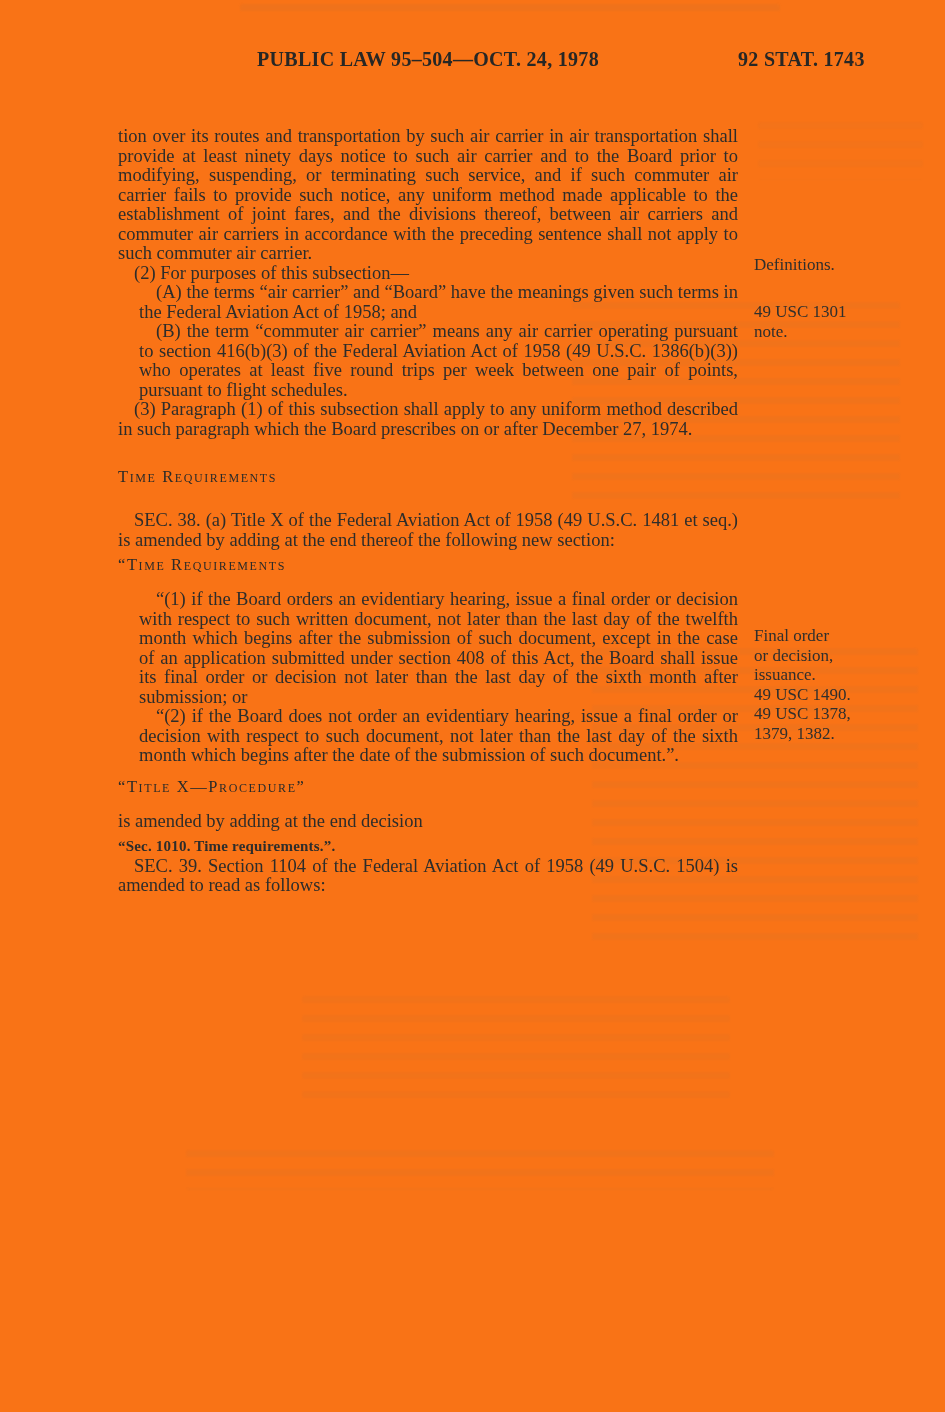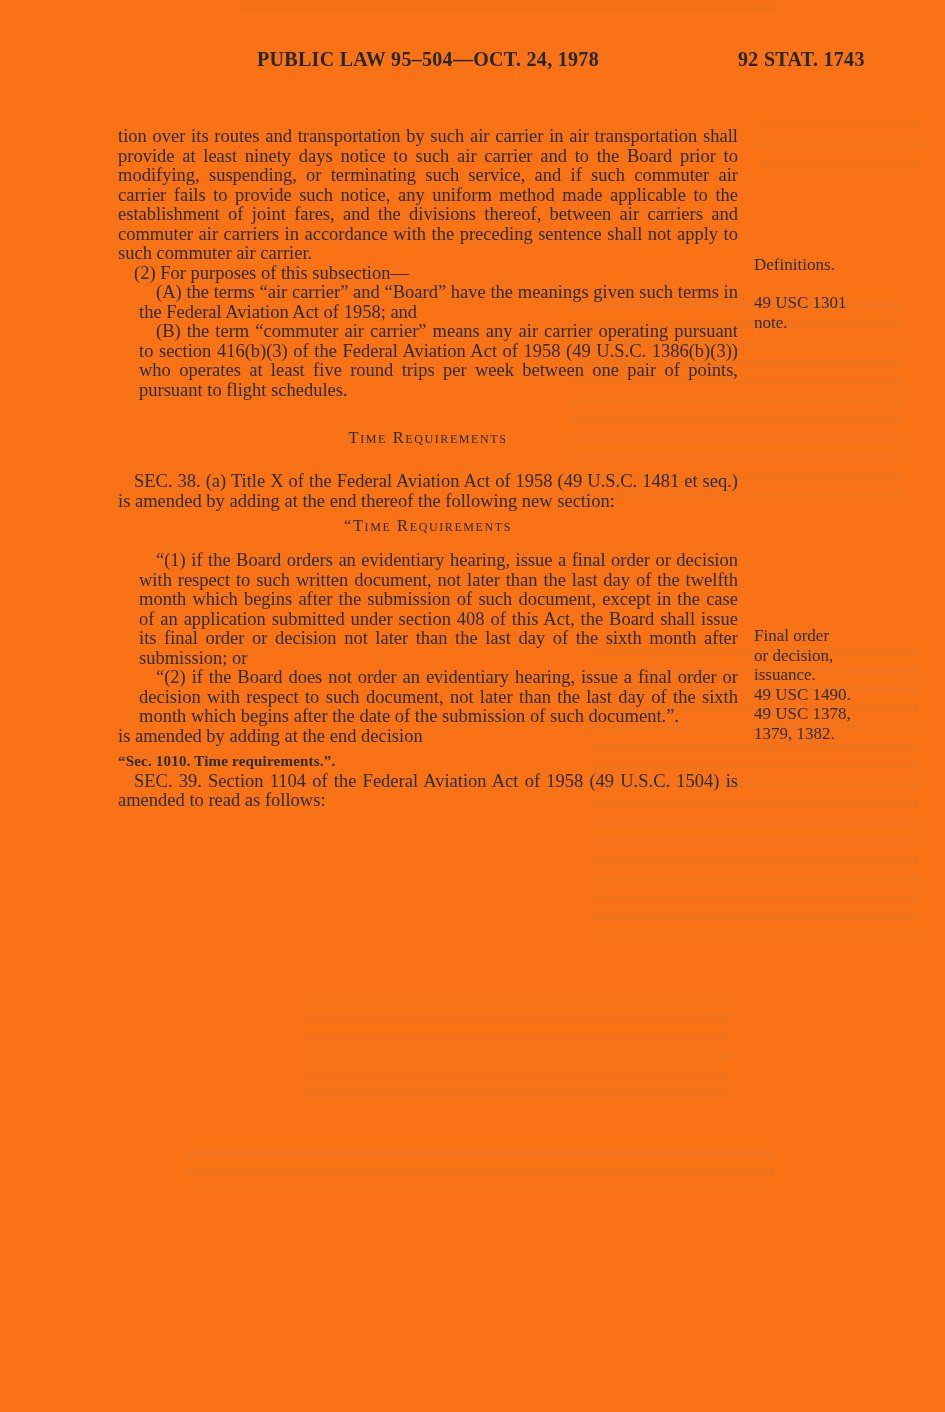--- a/index.html
+++ b/index.html
@@ -46,21 +46,21 @@
   }
   .text-column p { margin: 0; }
 
   .p.cont  { text-indent: 0; }
   .p.flush { text-indent: 0; }
   .p.l1    { text-indent: 16px; }
   .p.l2    { padding-left: 21px; text-indent: 17px; }
 
   .heading {
     margin: 0;
-    text-align: center;
+    text-align: left;
     font-variant: small-caps;
     font-weight: normal;
     font-size: 16.5px;
     line-height: 20px;
     letter-spacing: 1.6px;
     text-indent: 0;
     color: #2b2b29;
   }
   .hd-a { margin: 28px 0 24px; }
   .hd-b { margin: 5px 0 15px; }
@@ -80,21 +80,21 @@
   .margin-note {
     position: absolute;
     left: 754px;
     width: 140px;
     font-size: 17px;
     line-height: 19.5px;
     text-align: left;
     color: #2f2f2d;
   }
   .mn1 { top: 255px; }
-  .mn2 { top: 293px; }
+  .mn2 { top: 302px; }
   .mn3 { top: 626px; }
 
   
   .bleed {
     position: absolute;
     background: repeating-linear-gradient(
       180deg,
       rgba(112, 112, 100, 0.07) 0px, rgba(112, 112, 100, 0.07) 7px,
       rgba(112, 112, 100, 0) 7px, rgba(112, 112, 100, 0) 19px);
     filter: blur(1.3px);
@@ -123,25 +123,27 @@
   <header class="running-head">
     <div class="law-title">PUBLIC LAW 95–504—OCT. 24, 1978</div>
     <div class="stat-number">92 STAT. 1743</div>
   </header>
 
   <main class="text-column">
     <p class="p cont">tion over its routes and transportation by such air carrier in air transportation shall provide at least ninety days notice to such air carrier and to the Board prior to modifying, suspending, or terminating such service, and if such commuter air carrier fails to provide such notice, any uniform method made applicable to the establishment of joint fares, and the divisions thereof, between air carriers and commuter air carriers in accordance with the preceding sentence shall not apply to such commuter air carrier.</p>
     <p class="p l1">(2) For purposes of this subsection—</p>
     <p class="p l2">(A) the terms “air carrier” and “Board” have the meanings given such terms in the Federal Aviation Act of 1958; and</p>
     <p class="p l2">(B) the term “commuter air carrier” means any air carrier operating pursuant to section 416(b)(3) of the Federal Aviation Act of 1958 (49 U.S.C. 1386(b)(3)) who operates at least five round trips per week between one pair of points, pursuant to flight schedules.</p>
+    <p class="p l1">(3) Paragraph (1) of this subsection shall apply to any uniform method described in such paragraph which the Board prescribes on or after December 27, 1974.</p>
     <h2 class="heading hd-a">Time Requirements</h2>
     <p class="p l1">SEC. 38. (a) Title X of the Federal Aviation Act of 1958 (49 U.S.C. 1481 et seq.) is amended by adding at the end thereof the following new section:</p>
     <h2 class="heading hd-b">“Time Requirements</h2>
     <p class="p l2">“(1) if the Board orders an evidentiary hearing, issue a final order or decision with respect to such written document, not later than the last day of the twelfth month which begins after the submission of such document, except in the case of an application submitted under section 408 of this Act, the Board shall issue its final order or decision not later than the last day of the sixth month after submission; or</p>
     <p class="p l2">“(2) if the Board does not order an evidentiary hearing, issue a final order or decision with respect to such document, not later than the last day of the sixth month which begins after the date of the submission of such document.”.</p>
+    <h2 class="heading hd-c">“Title X—Procedure”</h2>
     <p class="p flush">is amended by adding at the end decision</p>
     <p class="p toc-line">“Sec. 1010. Time requirements.”.</p>
     <p class="p l1">SEC. 39. Section 1104 of the Federal Aviation Act of 1958 (49 U.S.C. 1504) is amended to read as follows:</p>
   </main>
 
   <aside>
     <div class="margin-note mn1">
       <div>Definitions.</div>
     </div>
     <div class="margin-note mn2">

